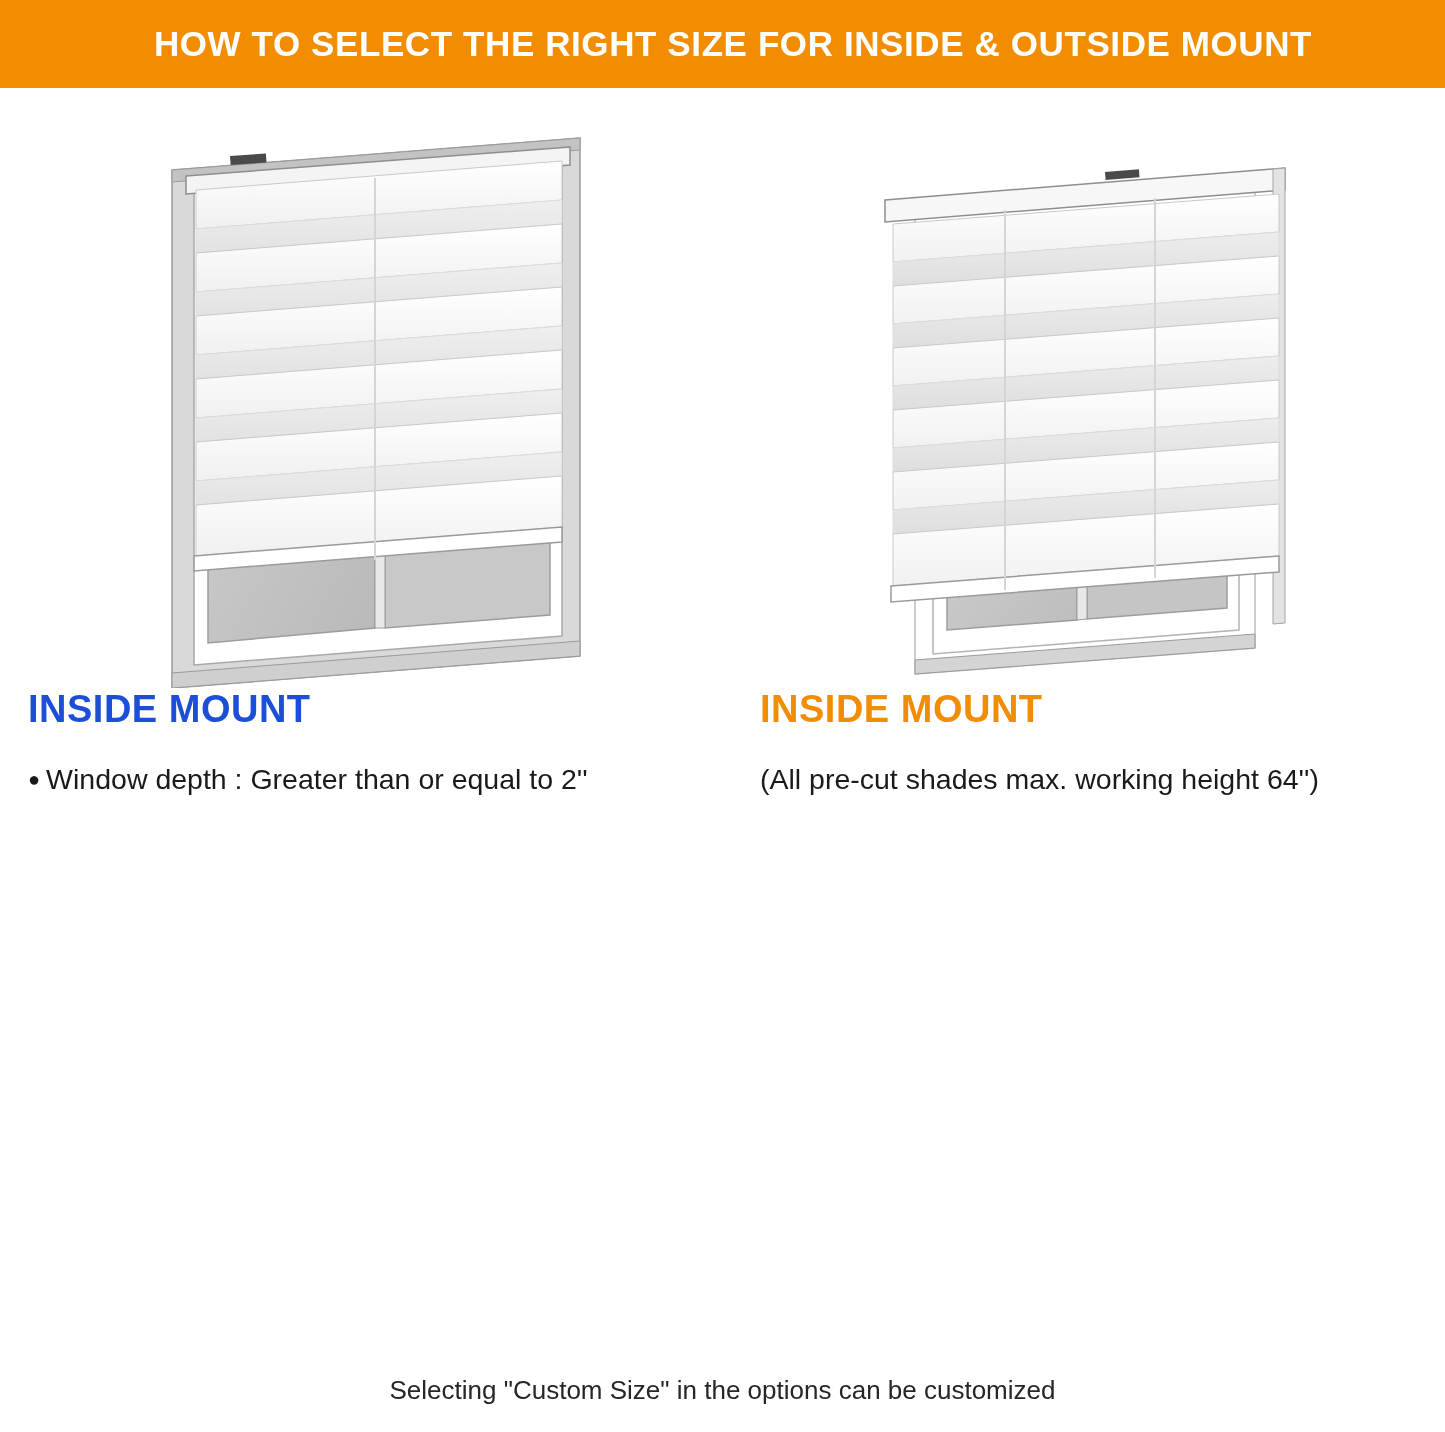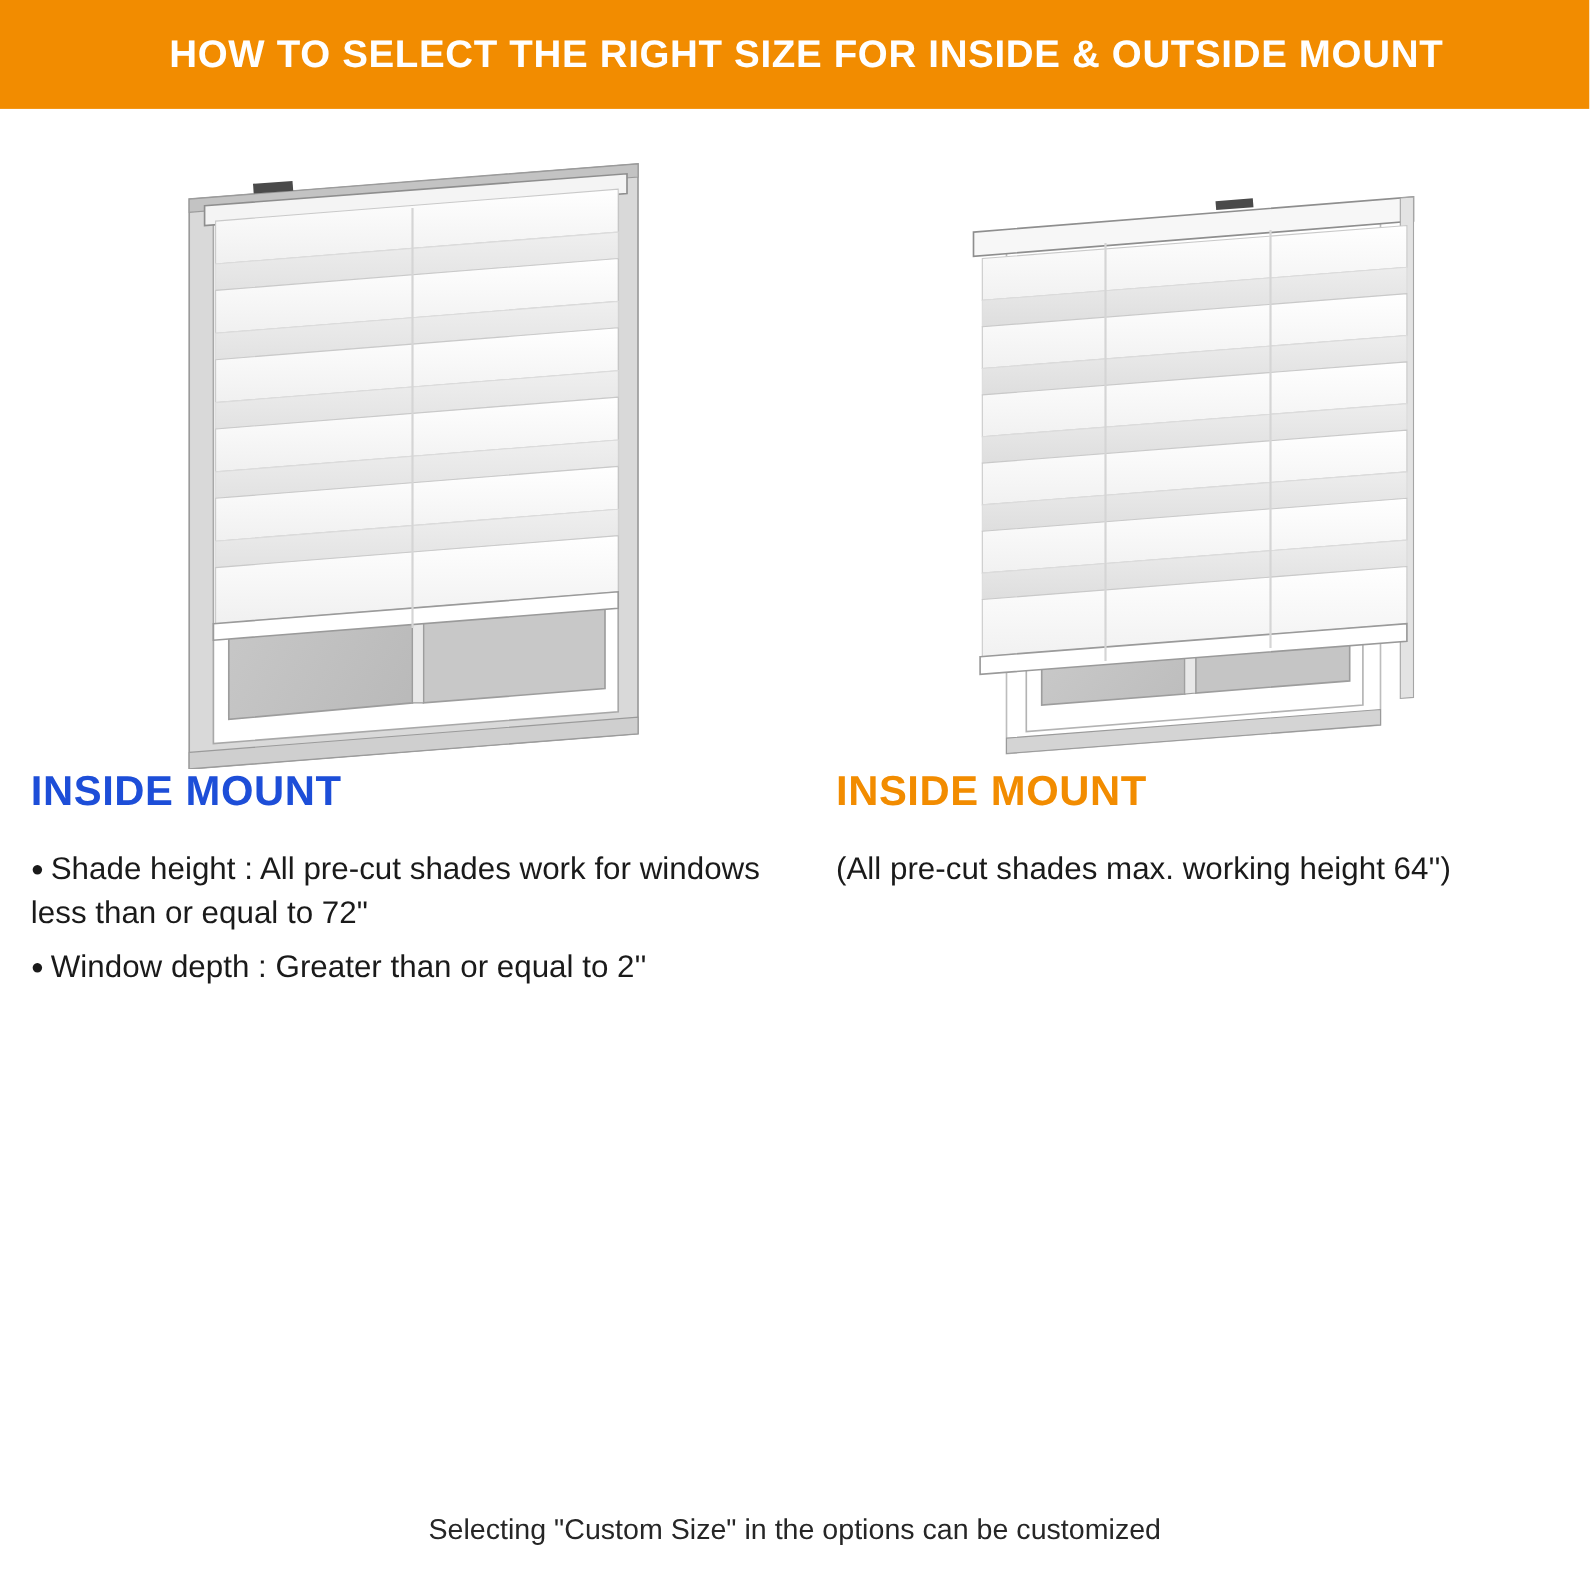--- a/index.html
+++ b/index.html
@@ -11,21 +11,21 @@
     width: 1445px; height: 1432px;
     font-family: "Liberation Sans", sans-serif;
     color: #1a1a1a;
     position: relative;
     overflow: hidden;
   }
 
   
   .header-bar {
     width: 100%;
-    height: 99px;
+    height: 88px;
     background: #F28C00;
     display: flex;
     align-items: center;
     justify-content: center;
     padding-left: 21px;
   }
   .header-title {
     color: #ffffff;
     font-size: 35px;
     font-weight: bold;
@@ -200,21 +200,20 @@
 
     <polygon points="60,532 400,506 400,520 60,546" fill="#d4d4d4" stroke="#9a9a9a" stroke-width="1"></polygon>
   </svg>
 </div>
 
 <div class="sections">
 
   <div class="col col-left">
     <div class="section-title" style="color: #1d4ed8;">INSIDE MOUNT</div>
     <ul class="bullet-list">
-      <li><span class="dot">●</span><span>Shade height : All pre-cut shades work for windows less than or equal to 72"</span></li>
       <li><span class="dot">●</span><span>Window depth : Greater than or equal to 2''</span></li>
     </ul>
   </div>
 
   <div class="col col-right">
     <div class="section-title" style="color: rgb(242, 140, 0);">INSIDE MOUNT</div>
     <ul class="bullet-list">
       <li><span>(All pre-cut shades max. working height 64'')</span></li>
     </ul>
   </div>

